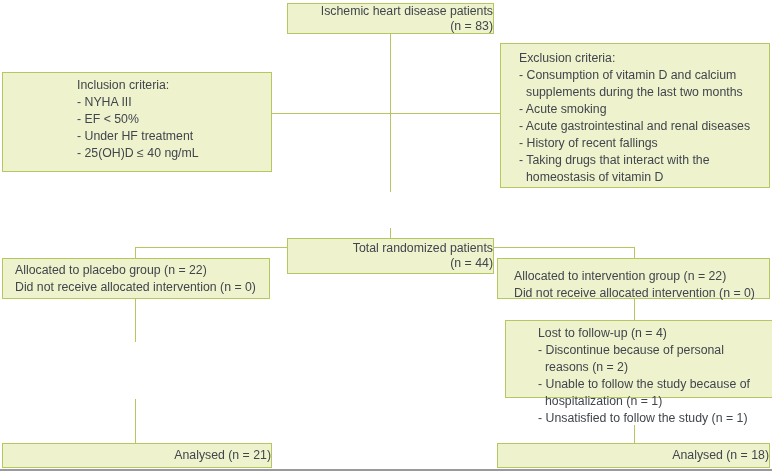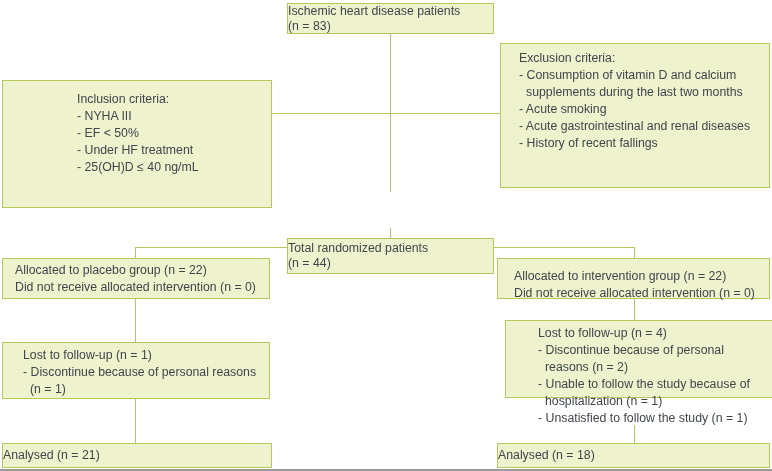--- a/index.html
+++ b/index.html
@@ -13,21 +13,21 @@
   }
   .box{
     position:absolute;
     background:#eef2cd;
     border:1px solid #b7c75f;
     box-sizing:border-box;
     font-size:12.3px;
   }
   .center{
     display:flex;flex-direction:column;
-    align-items:flex-start;justify-content:center;
+    align-items:flex-end;justify-content:center;
     text-align:center;line-height:15px;
   }
   .list{line-height:17px;}
   .list .title{white-space:nowrap;}
   .list .item{
     white-space:pre-wrap;
     padding-left:7px;
     text-indent:-7px;
   }
   .rows{line-height:17px;}
@@ -57,57 +57,54 @@
   <div class="line vline" style="left:135px;top:299px;height:43px;"></div>
   <div class="line vline" style="left:634px;top:299px;height:21px;"></div>
   <div class="line vline" style="left:135px;top:399px;height:44px;"></div>
   <div class="line vline" style="left:634px;top:425px;height:18px;"></div>
 
   <div class="box center" style="left:287px;top:3px;width:207px;height:31px;">
     <div>Ischemic heart disease patients</div>
     <div>(n = 83)</div>
   </div>
 
-  <div class="box list" style="left:2px;top:80px;width:270px;height:128px;padding:10px 4px 0 74px;">
+  <div class="box list" style="left:2px;top:72px;width:270px;height:100px;padding:4px 4px 0 74px;">
     <div class="title">Inclusion criteria:</div>
     <div class="item">- NYHA III</div>
     <div class="item">- EF &lt; 50%</div>
     <div class="item">- Under HF treatment</div>
     <div class="item">- 25(OH)D ≤ 40 ng/mL</div>
   </div>
 
   <div class="box list" style="left:500px;top:43px;width:270px;height:145px;padding:6px 18px 0 18px;">
     <div class="title">Exclusion criteria:</div>
     <div class="item">- Consumption of vitamin D and calcium
 supplements during the last two months</div>
     <div class="item">- Acute smoking</div>
     <div class="item">- Acute gastrointestinal and renal diseases</div>
     <div class="item">- History of recent fallings</div>
+    <div class="item">- Taking drugs that interact with the
+homeostasis of vitamin D</div>
   </div>
 
   <div class="box center" style="left:287px;top:192px;width:207px;height:36px;margin-top:46px;">
     <div>Total randomized patients</div>
     <div>(n = 44)</div>
   </div>
 
   <div class="box rows" style="left:2px;top:258px;width:268px;height:41px;padding:3px 2px 0 12px;">
     <div>Allocated to placebo group (n = 22)</div>
     <div>Did not receive allocated intervention (n = 0)</div>
   </div>
 
   <div class="box rows" style="left:497px;top:258px;width:273px;height:41px;padding:9px 2px 0 16px;">
     <div>Allocated to intervention group (n = 22)</div>
     <div>Did not receive allocated intervention (n = 0)</div>
   </div>
 
-  <div class="box list" style="left:2px;top:342px;width:268px;height:57px;padding:4px 2px 0 20px;">
-    <div class="title">Lost to follow-up (n = 1)</div>
-    <div class="item">- Discontinue because of personal reasons
-(n = 1)</div>
-  </div>
 
   <div class="box list" style="left:505px;top:320px;width:273px;height:78px;padding:4px 2px 0 32px;">
     <div class="title">Lost to follow-up (n = 4)</div>
     <div class="item">- Discontinue because of personal
 reasons (n = 2)</div>
     <div class="item">- Unable to follow the study because of
 hospitalization (n = 1)</div>
     <div class="item">- Unsatisfied to follow the study (n = 1)</div>
   </div>
 

